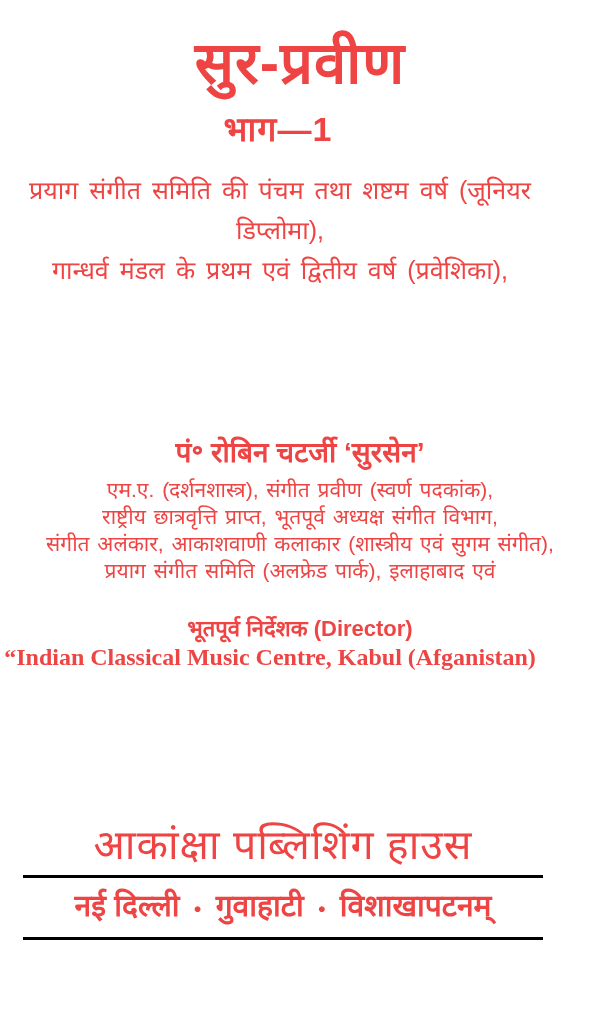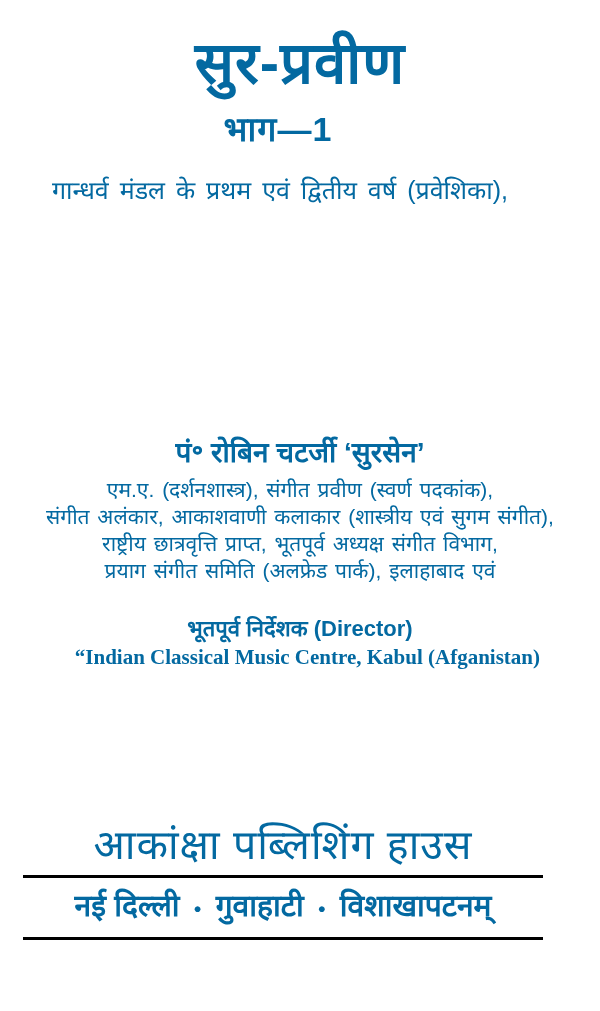--- a/index.html
+++ b/index.html
@@ -5,21 +5,21 @@
   html, body {
     margin: 0;
     padding: 0;
     background: #ffffff;
   }
   .page {
     position: relative;
     width: 600px;
     height: 1011px;
     background: #ffffff;
-    color: #0369a1;
+    color: #ef4444;
     font-family: "Liberation Sans", "DejaVu Sans", sans-serif;
     overflow: hidden;
   }
   .title {
     position: absolute;
     top: 20px;
     left: 0;
     width: 600px;
     margin: 0;
     text-align: center;
@@ -82,22 +82,22 @@
     text-align: center;
     font-size: 22px;
     line-height: 28px;
     font-weight: 700;
   }
   .institute {
     position: absolute;
     top: 642px;
     left: 0;
     width: 540px;
-    text-align: right;
-    font-size: 21px;
+    text-align: center;
+    font-size: 24px;
     line-height: 30px;
     font-weight: 700;
     font-family: "Liberation Serif", "DejaVu Serif", serif;
   }
   .publisher {
     position: absolute;
     top: 815px;
     left: 23px;
     width: 520px;
     text-align: center;
@@ -129,29 +129,30 @@
 </head>
 <body>
 
 <div class="page">
 
   <h1 class="title">सुर-प्रवीण</h1>
 
   <div class="part">भाग—1</div>
 
   <div class="intro">
+    <div class="intro-line">प्रयाग संगीत समिति की पंचम तथा शष्टम वर्ष (जूनियर डिप्लोमा),</div>
     <div class="intro-line">गान्धर्व मंडल के प्रथम एवं द्वितीय वर्ष (प्रवेशिका),</div>
   </div>
 
   <div class="author-name">पं॰ रोबिन चटर्जी ‘सुरसेन’</div>
 
   <div class="credentials">
     <div class="credential-line">एम.ए. (दर्शनशास्त्र), संगीत प्रवीण (स्वर्ण पदकांक),</div>
+    <div class="credential-line">राष्ट्रीय छात्रवृत्ति प्राप्त, भूतपूर्व अध्यक्ष संगीत विभाग,</div>
     <div class="credential-line">संगीत अलंकार, आकाशवाणी कलाकार (शास्त्रीय एवं सुगम संगीत),</div>
-    <div class="credential-line">राष्ट्रीय छात्रवृत्ति प्राप्त, भूतपूर्व अध्यक्ष संगीत विभाग,</div>
     <div class="credential-line">प्रयाग संगीत समिति (अलफ्रेड पार्क), इलाहाबाद एवं</div>
   </div>
 
   <div class="director">भूतपूर्व निर्देशक (Director)</div>
 
   <div class="institute">“Indian Classical Music Centre, Kabul (Afganistan)</div>
 
   <div class="publisher">
     <div class="publisher-name">आकांक्षा पब्लिशिंग हाउस</div>
     <div class="rule"></div>

